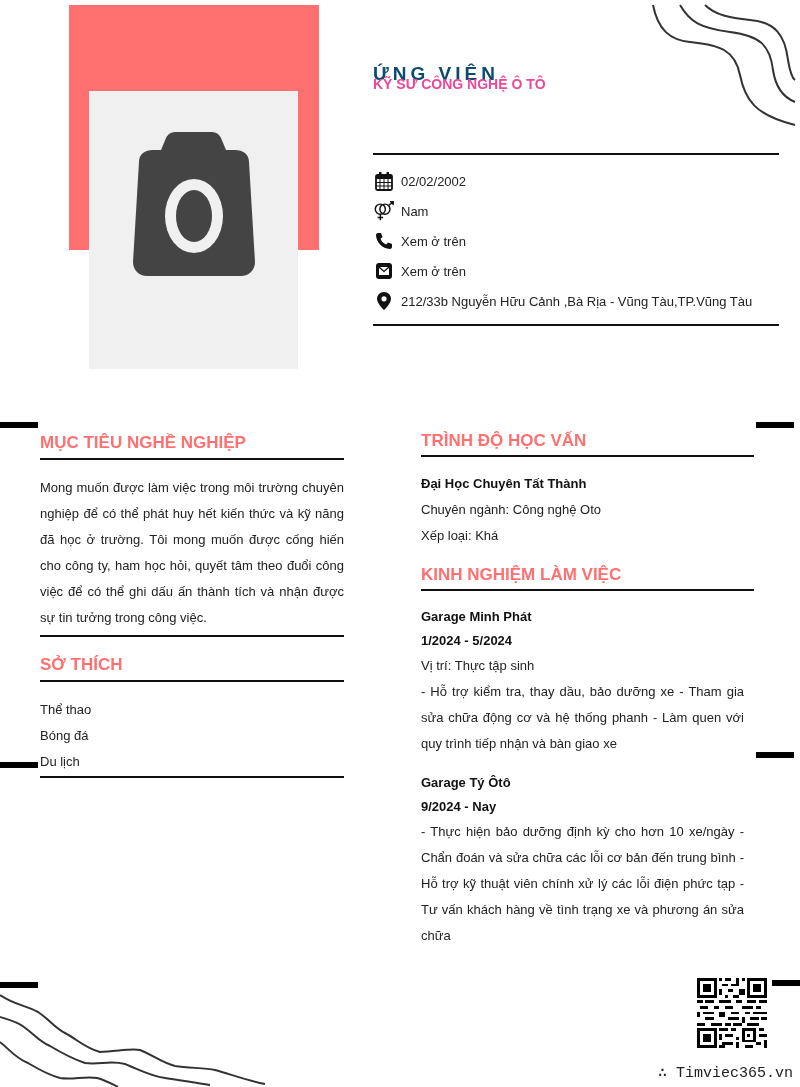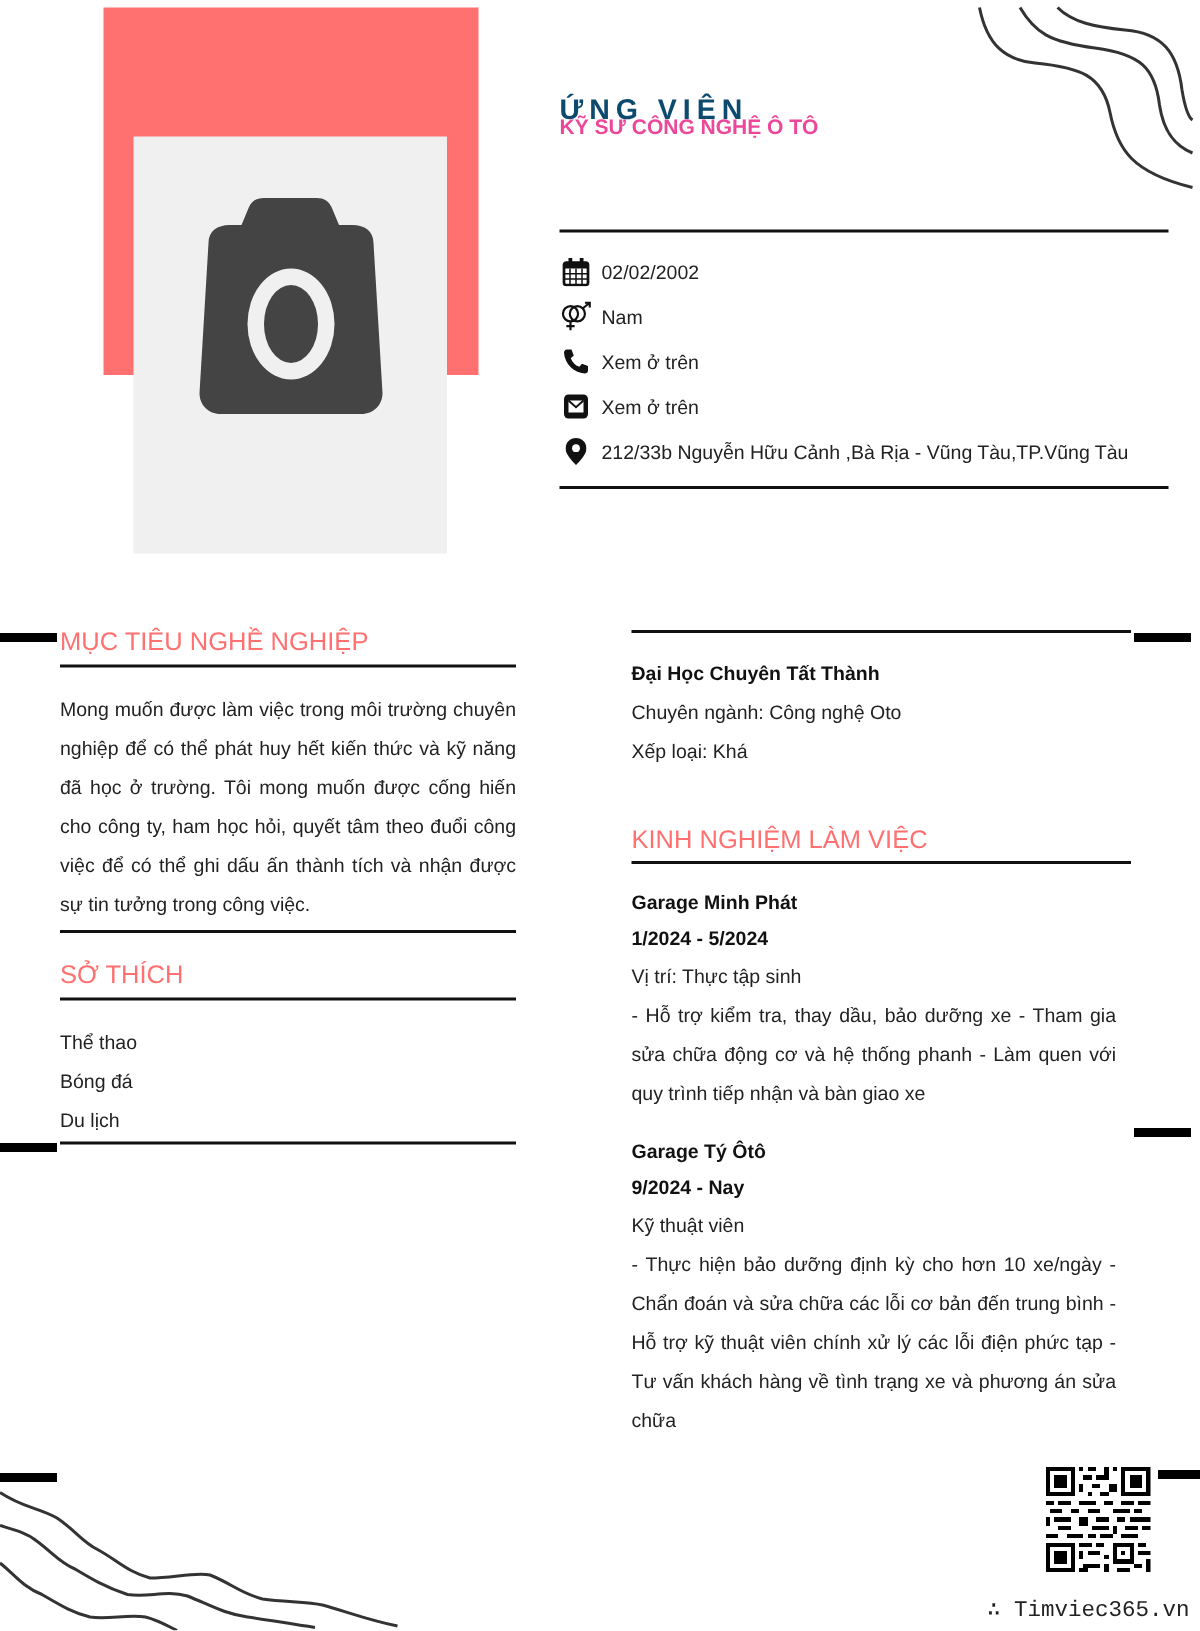--- a/index.html
+++ b/index.html
@@ -20,21 +20,21 @@
   .name { left: 373px; top: 63px; font-size: 19px; font-weight: bold; letter-spacing: 4px; color: #0c4a6e; }
   .job-title { left: 373px; top: 76px; font-size: 14px; font-weight: bold; color: #ec4899; }
   .rule-top { left: 373px; top: 153px; width: 406px; height: 2px; background: #111; }
   .rule-bottom { left: 373px; top: 324px; width: 406px; height: 2px; background: #111; }
   .info-list { left: 373px; top: 166px; width: 406px; }
   .info-row { display: flex; align-items: center; height: 30px; font-size: 13px; color: #222; }
   .info-icon { width: 22px; height: 22px; display: flex; align-items: center; justify-content: center; margin-right: 6px; }
   .info-icon svg { display: block; }
 
   
-  .section-title { font-size: 17px; font-weight: normal; color: #ff7070; }
+  .section-title { font-size: 17px; font-weight: bold; color: #ff7070; margin-top: 15px; }
   .section-rule { height: 2px; background: #111; }
   .body-text { font-size: 13px; color: #222; line-height: 26px; text-align: justify; }
   .bold { font-weight: bold; color: #111; }
 
   .side-bar { height: 6px; background: #000; }
 
   .qr { left: 697px; top: 978px; width: 70px; height: 70px; }
   .footer-brand { left: 658px; top: 1063px; font-family: "Liberation Mono", "DejaVu Sans Mono", monospace;
                   font-size: 15px; color: #222; }
 </style>
@@ -143,20 +143,21 @@
   <div class="section-rule" style="margin-top:5px;"></div>
   <div style="margin-top:15px;">
     <div class="body-text">Thể thao</div>
     <div class="body-text">Bóng đá</div>
     <div class="body-text">Du lịch</div>
   </div>
   <div class="section-rule" style="margin-top:1px;"></div>
 </div>
 
 <div class="abs" style="left:421px; top:416px; width:333px;">
+  <div class="section-title">TRÌNH ĐỘ HỌC VẤN</div>
   <div class="section-rule" style="margin-top:4px;"></div>
   <div style="margin-top:14px;">
     <div class="body-text bold" style="line-height:26px;">Đại Học Chuyên Tất Thành</div>
     <div class="body-text">Chuyên ngành: Công nghệ Oto</div>
     <div class="body-text">Xếp loại: Khá</div>
   </div>
 </div>
 
 <div class="abs" style="left:421px; top:550px; width:333px;">
   <div class="section-title">KINH NGHIỆM LÀM VIỆC</div>
@@ -165,21 +166,20 @@
   <div style="margin-top:14px;">
     <div class="body-text bold" style="line-height:24px;">Garage Minh Phát</div>
     <div class="body-text bold" style="line-height:24px;">1/2024 - 5/2024</div>
     <div class="body-text" style="margin-right:10px;">Vị trí: Thực tập sinh</div>
     <div class="body-text" style="margin-right:10px;">- Hỗ trợ kiểm tra, thay dầu, bảo dưỡng xe - Tham gia sửa chữa động cơ và hệ thống phanh - Làm quen với quy trình tiếp nhận và bàn giao xe</div>
   </div>
 
   <div style="margin-top:14px;">
     <div class="body-text bold" style="line-height:24px;">Garage Tý Ôtô</div>
     <div class="body-text bold" style="line-height:24px;">9/2024 - Nay</div>
-    <div class="body-text" style="margin-right:10px;">Kỹ thuật viên</div>
     <div class="body-text" style="margin-right:10px;">- Thực hiện bảo dưỡng định kỳ cho hơn 10 xe/ngày - Chẩn đoán và sửa chữa các lỗi cơ bản đến trung bình - Hỗ trợ kỹ thuật viên chính xử lý các lỗi điện phức tạp - Tư vấn khách hàng về tình trạng xe và phương án sửa chữa</div>
   </div>
 </div>
 
 <svg class="abs qr" viewBox="0 0 25 25" shape-rendering="crispEdges">
   <g fill="#000">
     <path d="M0,0h7v7h-7z M1,1v5h5v-5z M2,2h3v3h-3z"></path>
     <path d="M18,0h7v7h-7z M19,1v5h5v-5z M20,2h3v3h-3z"></path>
     <path d="M0,18h7v7h-7z M1,19v5h5v-5z M2,20h3v3h-3z"></path>
     <path d="M8,0h1v1h-1z M10,0h2v1h-2z M14,0h1v2h-1z M16,0h1v1h-1z M9,2h2v1h-2z M12,2h3v1h-3z M8,4h1v2h-1z M11,4h2v1h-2z M15,4h2v2h-2z M10,6h1v1h-1z M13,6h2v1h-2z"></path>

